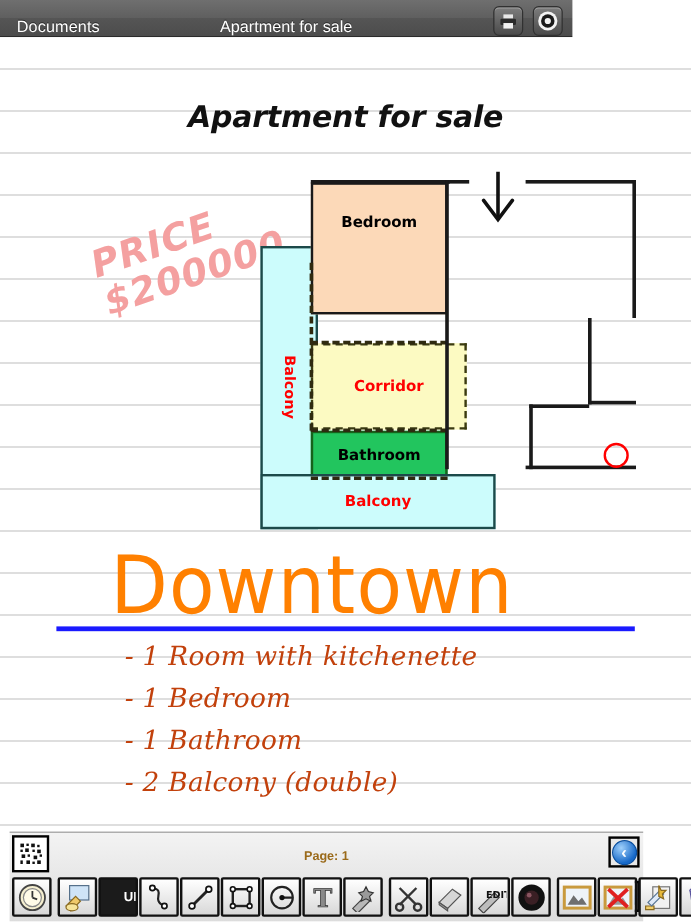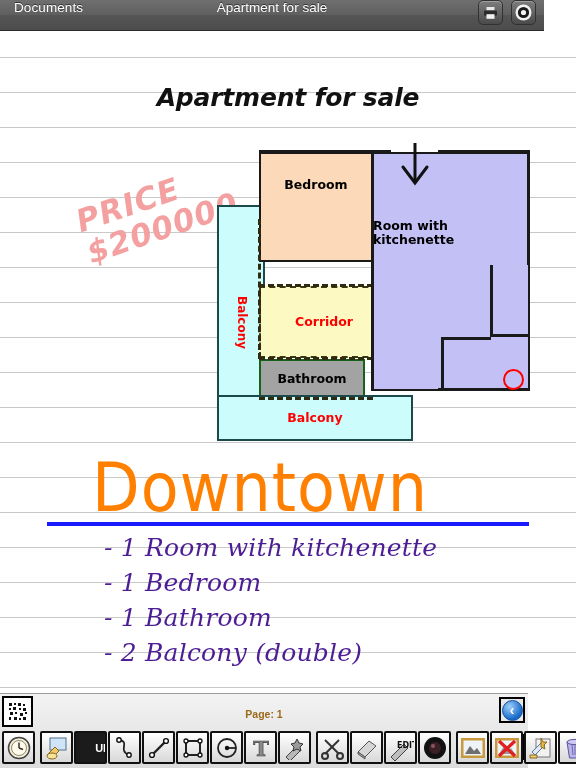--- a/index.html
+++ b/index.html
@@ -6,24 +6,24 @@
   html, body {
     width: 576px; height: 768px;
     font-family: "Liberation Sans", sans-serif;
     background: #ffffff;
     overflow: hidden;
   }
   #app { position: relative; width: 576px; height: 768px; }
 
   
   .navbar {
-    position: absolute; left: 0; top: 0; width: 544px; height: 31px;
+    position: absolute; left: 0; top: 0; width: 477px; height: 31px;
     background: linear-gradient(to bottom, #6f6f6f 0%, #5f5f5f 50%, #555555 51%, #4c4c4c 100%);
     border-bottom: 1px solid #2b2b2b;
-    display: flex; align-items: flex-start;
+    display: flex; align-items: flex-end;
   }
   .nav-back {
     color: #ffffff; font-size: 13.5px; margin-left: 14px;
     text-shadow: 0 -1px 0 rgba(0,0,0,.55); cursor: pointer;
     letter-spacing: .1px;
   }
   .nav-title {
     position: absolute; left: 0; right: 0; text-align: center;
     color: #ffffff; font-size: 13.5px; font-weight: 400;
     text-shadow: 0 -1px 0 rgba(0,0,0,.55);
@@ -105,22 +105,22 @@
     left: 259px; top: 121px; width: 114px; height: 110px;
     background: #fcd9b8; border: 2px solid #1a1a1a;
     color: #000; align-items: flex-start; padding-top: 24px;
   }
   #room-corridor {
     left: 259px; top: 255px; width: 130px; height: 72px;
     background: #fcfac2; border: 2px dashed #3a3a12;
     color: #ff0000;
   }
   #room-bathroom {
-    left: 259px; top: 328px; width: 106px; height: 40px;
-    background: #a3a3a3; border: 2px solid #16621b;
+    left: 259px; top: 328px; width: 114px; height: 40px;
+    background: #22c55e; border: 2px solid #16621b;
     color: #000;
   }
   #room-kitchenette {
     left: 371px; top: 121px; width: 159px; height: 239px;
     background: #c3c0f5; border: 2px solid #1a1a1a;
     color: #000; align-items: flex-start; padding-top: 65px;
   }
 
   
   .dashline {
@@ -159,28 +159,28 @@
   }
   .blue-underline {
     position: absolute; left: 47px; top: 491px;
     width: 482px; height: 4px; background: #1a1aff;
   }
   .bullets {
     position: absolute; left: 104px; top: 499px; width: 440px;
   }
   .bullet {
     font-family: "DejaVu Serif", serif;
-    font-style: italic; font-size: 25px; color: #4c1d95;
+    font-style: italic; font-size: 22px; color: #c2410c;
     height: 35px; line-height: 35px; white-space: nowrap;
     letter-spacing: .2px;
   }
 
   
   .bottombar {
-    position: absolute; left: 0; top: 693px; width: 528px; height: 75px;
+    position: absolute; left: 8px; top: 693px; width: 528px; height: 75px;
     background: linear-gradient(to bottom, #f3f3f3, #dcdcdc);
     border-top: 1px solid #9a9a9a;
   }
   .page-label {
     position: absolute; left: 0; right: 0; top: 14px; text-align: center;
     color: #9a6a1a; font-size: 10.5px; font-weight: bold;
   }
   .qr-btn {
     position: absolute; left: 2px; top: 2px; width: 31px; height: 31px;
     background: #fff; border: 2px solid #000;
@@ -293,23 +293,20 @@
       </div>
 
       <div class="room" id="room-corridor">
         <span>Corridor</span>
       </div>
 
       <div class="room" id="room-bathroom">
         <span>Bathroom</span>
       </div>
 
-      <div class="room" id="room-kitchenette">
-        <span>Room with kitchenette</span>
-      </div>
 
       <div class="room" id="room-balcony-bottom">
         <span>Balcony</span>
       </div>
 
       <div class="dashline" style="left:259px; top:253px; width:114px;"></div>
       <div class="dashline" style="left:259px; top:326px; width:114px;"></div>
       <div class="dashline" style="left:259px; top:366px; width:114px;"></div>
 
       <div style="position:absolute;left:258px;top:188px;width:0;height:140px;border-left:3px dashed #2f2a10;"></div>

